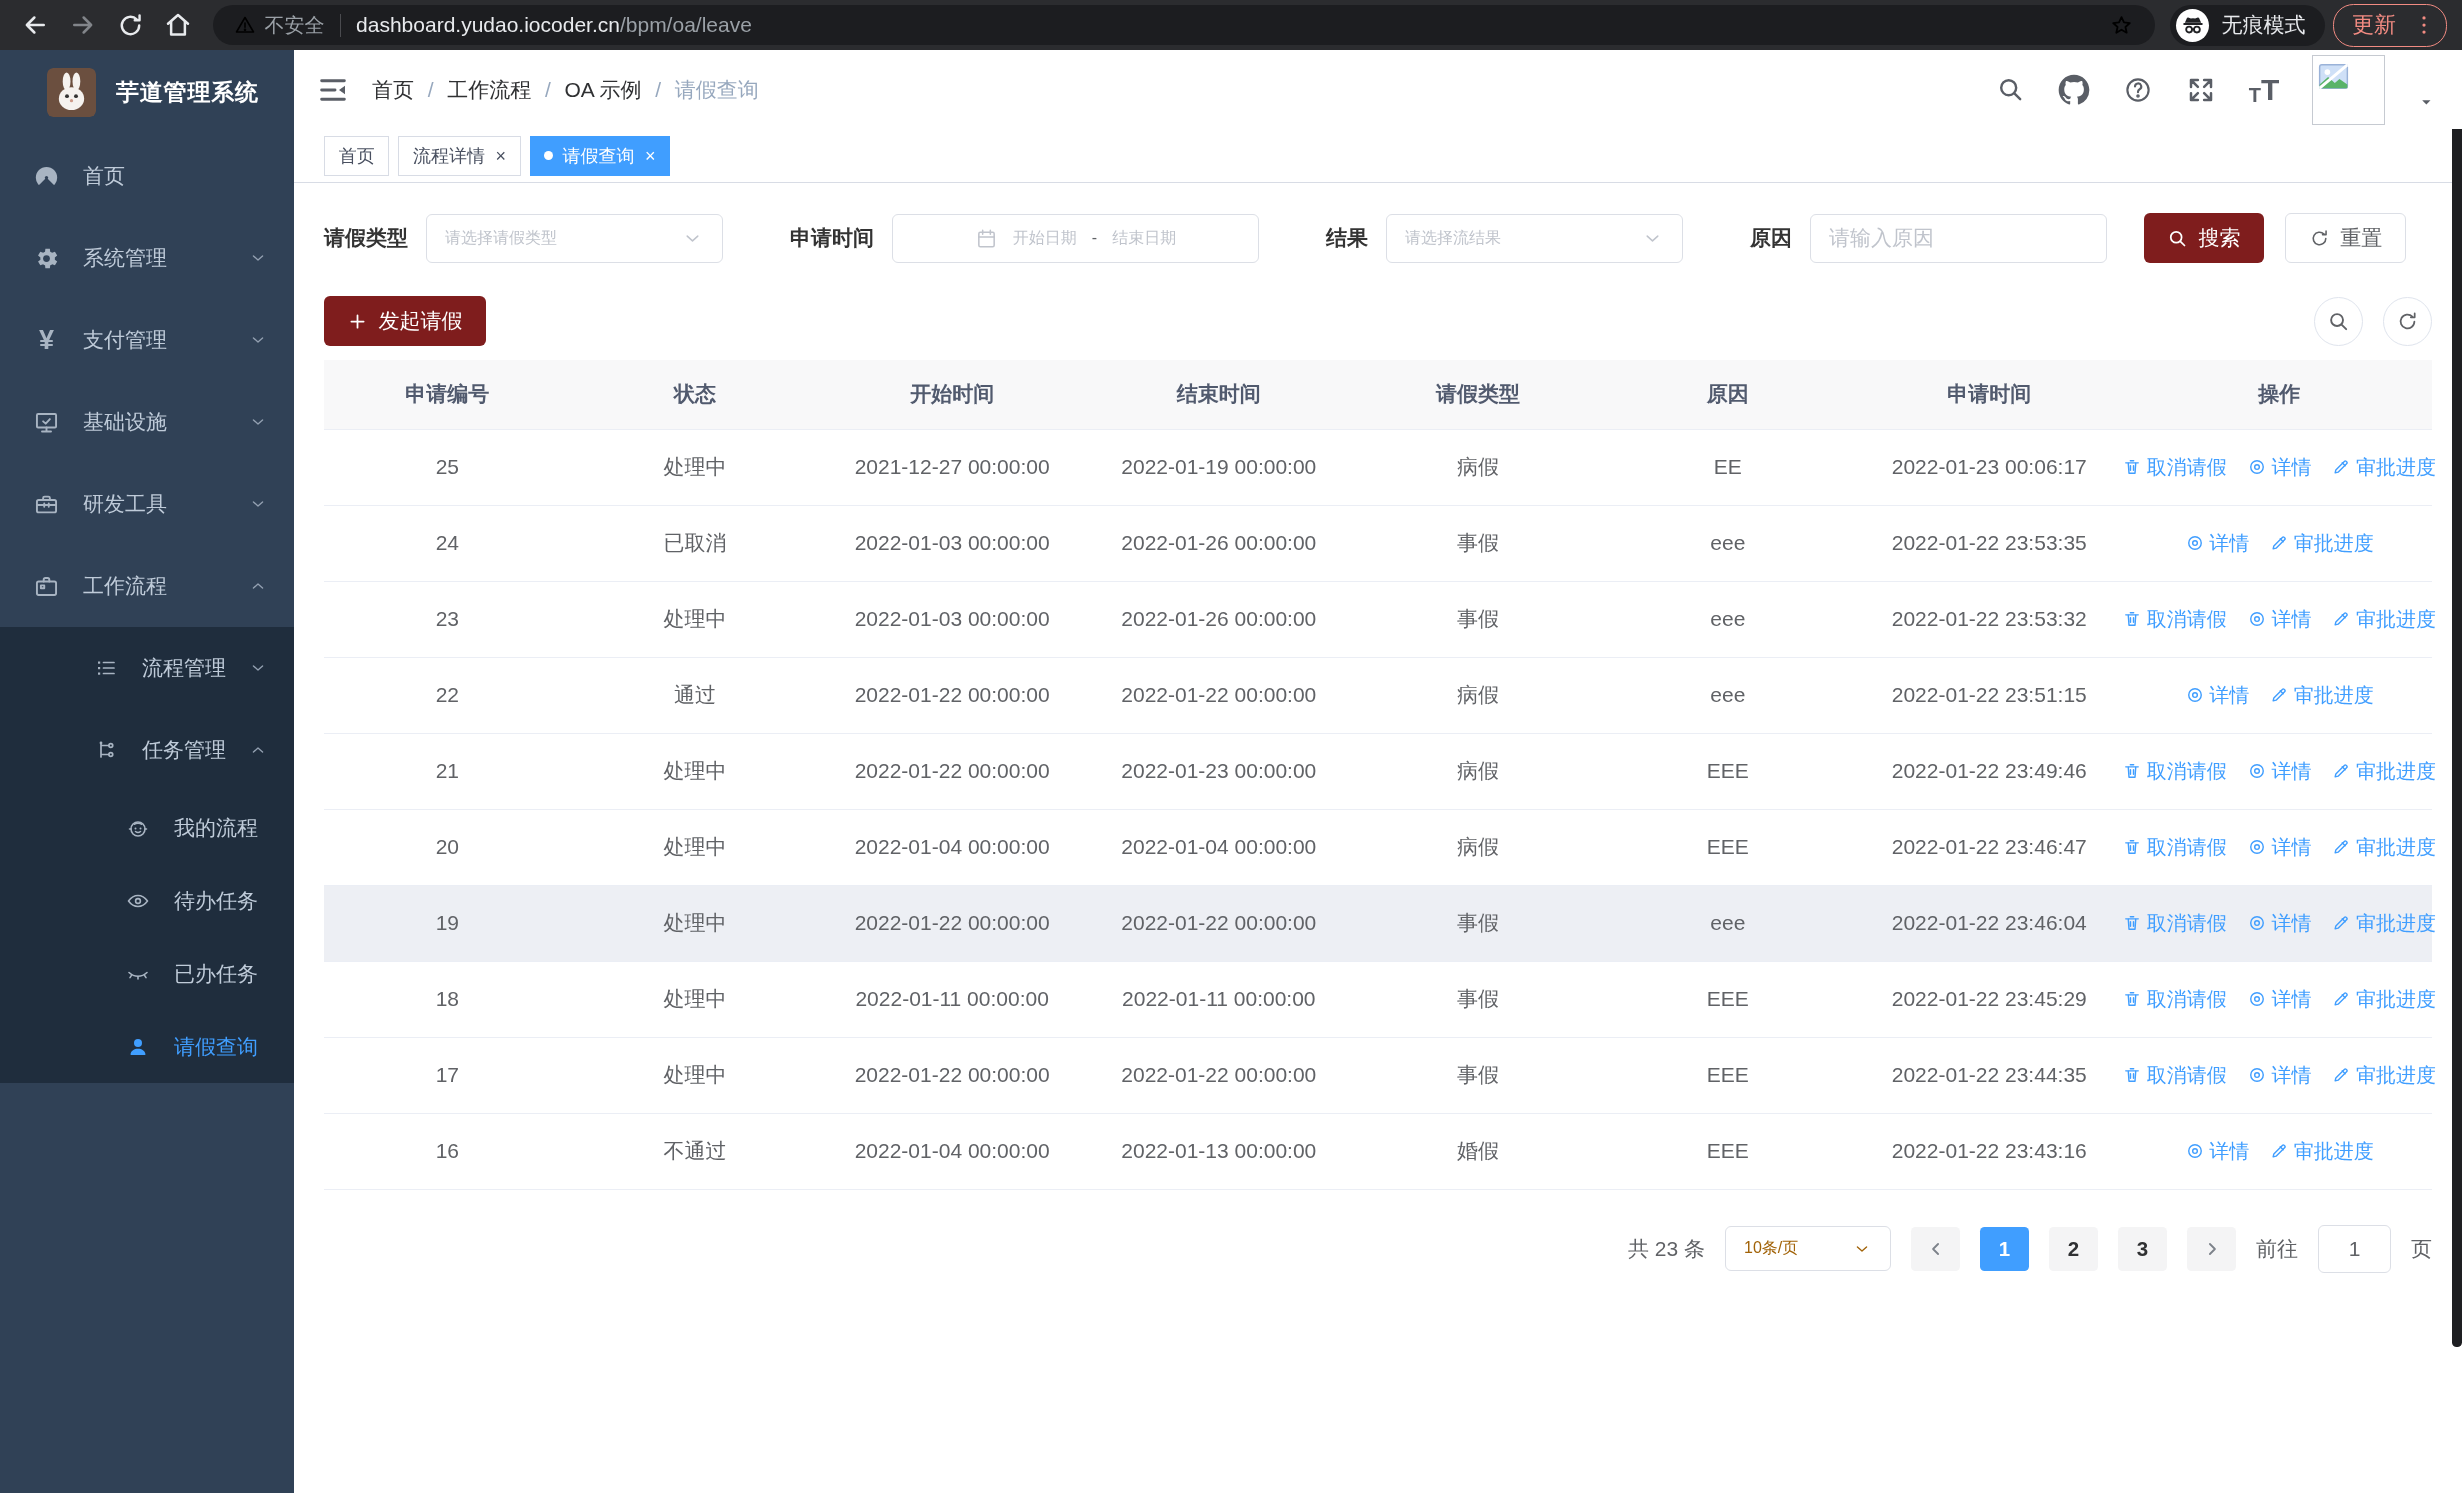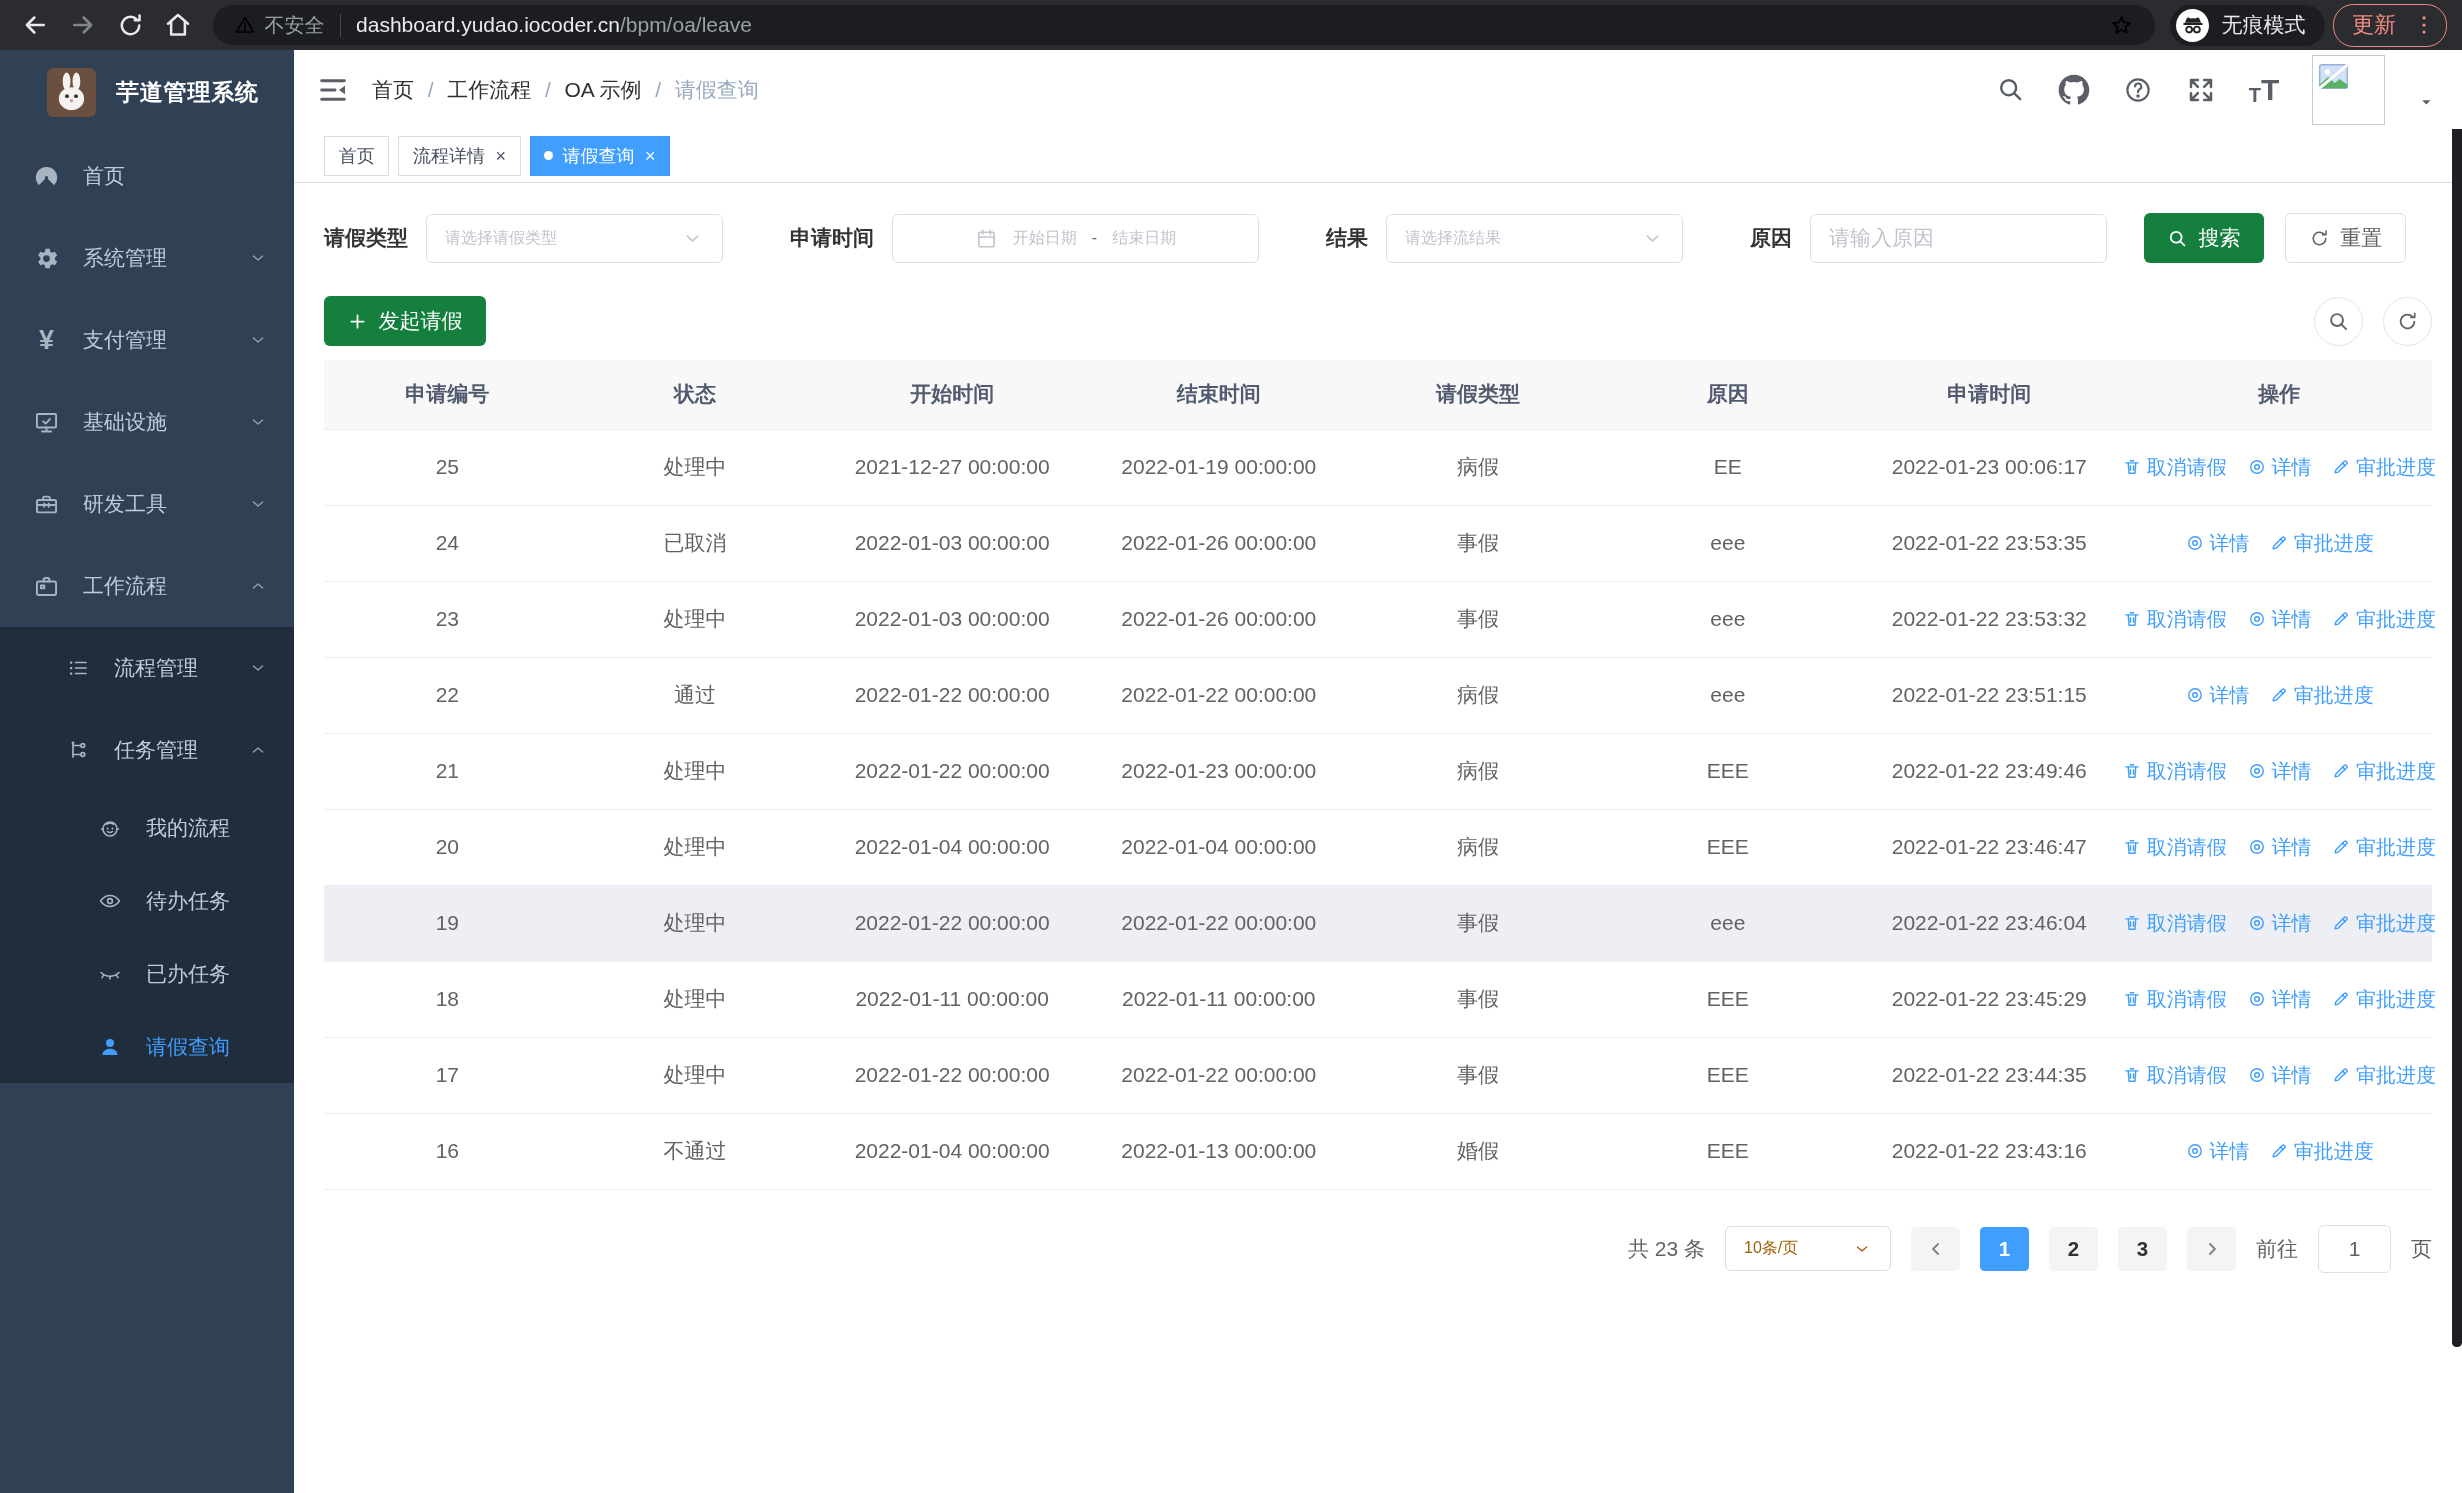--- a/index.html
+++ b/index.html
@@ -27,21 +27,21 @@
   .logo-row{height:85px;display:flex;align-items:center;padding-left:47px;gap:20px;}
   .logo-img{width:49px;height:49px;border-radius:6px;overflow:hidden;display:flex;}
   .logo-title{font-size:23px;font-weight:700;color:#fff;letter-spacing:0.8px;text-align:right;}
   .menu-item{display:flex;align-items:center;font-size:21px;cursor:pointer;color:#bfcbd9;}
   .menu-item .mi-icon{width:33px;margin-right:20px;color:#a8b4c2;display:flex;justify-content:center;}
   .menu-item .mi-label{flex:1;white-space:nowrap;}
   .menu-item .mi-arrow{color:#93a0b1;margin-right:4.6px;}
   .menu-item.lvl1{height:82px;padding:0 21px 0 30px;}
   .menu-item.lvl2{height:82px;padding:0 21px 0 61px;}
   .menu-item.lvl3{height:73px;padding:0 21px 0 93px;}
-  .submenu{background:#1f2d3d;}
+  .submenu{background:#1f2d3d;padding-left:28px;}
   .menu-item.active,.menu-item.active .mi-icon{color:#409eff;}
 
   .main{flex:1;display:flex;flex-direction:column;background:#fff;min-width:0;}
 
   
   .navbar{height:79px;display:flex;align-items:center;padding-right:27px;position:relative;z-index:2;background:#fff;}
   .hamburger{padding:0 23px;color:#5a5e66;cursor:pointer;display:flex;}
   .breadcrumb{display:flex;align-items:center;font-size:21px;color:#303133;}
   .crumb{font-weight:500;white-space:nowrap;}
   .crumb.last{color:#97a8be;font-weight:400;}
@@ -68,21 +68,21 @@
   .flabel{font-size:21px;font-weight:600;color:#333;white-space:nowrap;}
   .control{height:47px;border:1.5px solid #dcdfe6;border-radius:6px;background:#fff;display:flex;align-items:center;padding:0 18px;font-size:16px;color:#c0c4cc;box-sizing:content-box;}
   .select{width:259px;justify-content:space-between;cursor:pointer;}
   .select .ph{white-space:nowrap;}
   .date-range{width:329px;justify-content:center;gap:15px;}
   .date-range .ph{white-space:nowrap;}
   .dash{color:#606266;}
   input.tinput{width:259px;height:47px;border:1.5px solid #dcdfe6;border-radius:6px;padding:0 18px;font-size:21px;color:#606266;outline:none;font-family:inherit;}
   input.tinput::placeholder{color:#c0c4cc;}
   .btn{height:50px;border-radius:6px;font-size:21px;display:inline-flex;align-items:center;gap:10.6px;padding:0 23px;cursor:pointer;border:none;font-family:inherit;white-space:nowrap;}
-  .btn-primary{background:#15803d;color:#fff;justify-content:center;}
+  .btn-primary{background:#7f1d1d;color:#fff;justify-content:center;}
   .btn-plain{background:#fff;color:#606266;border:1.5px solid #dcdfe6;align-items:center;}
   .btn-group{display:flex;gap:21px;margin-left:-30px;}
 
   .action-row{margin-top:33px;display:flex;align-items:center;}
   .round-btns{margin-left:auto;display:flex;gap:20px;}
   .round-btn{width:47px;height:47px;border-radius:50%;border:1.5px solid #dfe4ed;background:#fff;display:flex;align-items:center;justify-content:center;color:#606266;cursor:pointer;}
 
   
   table.grid{margin-top:13.7px;width:100%;border-collapse:collapse;table-layout:fixed;}
   table.grid th{background:#f8f8f9;color:#515a6e;font-weight:700;font-size:21px;height:67px;border-bottom:1.5px solid #ebeef5;text-align:center;}

